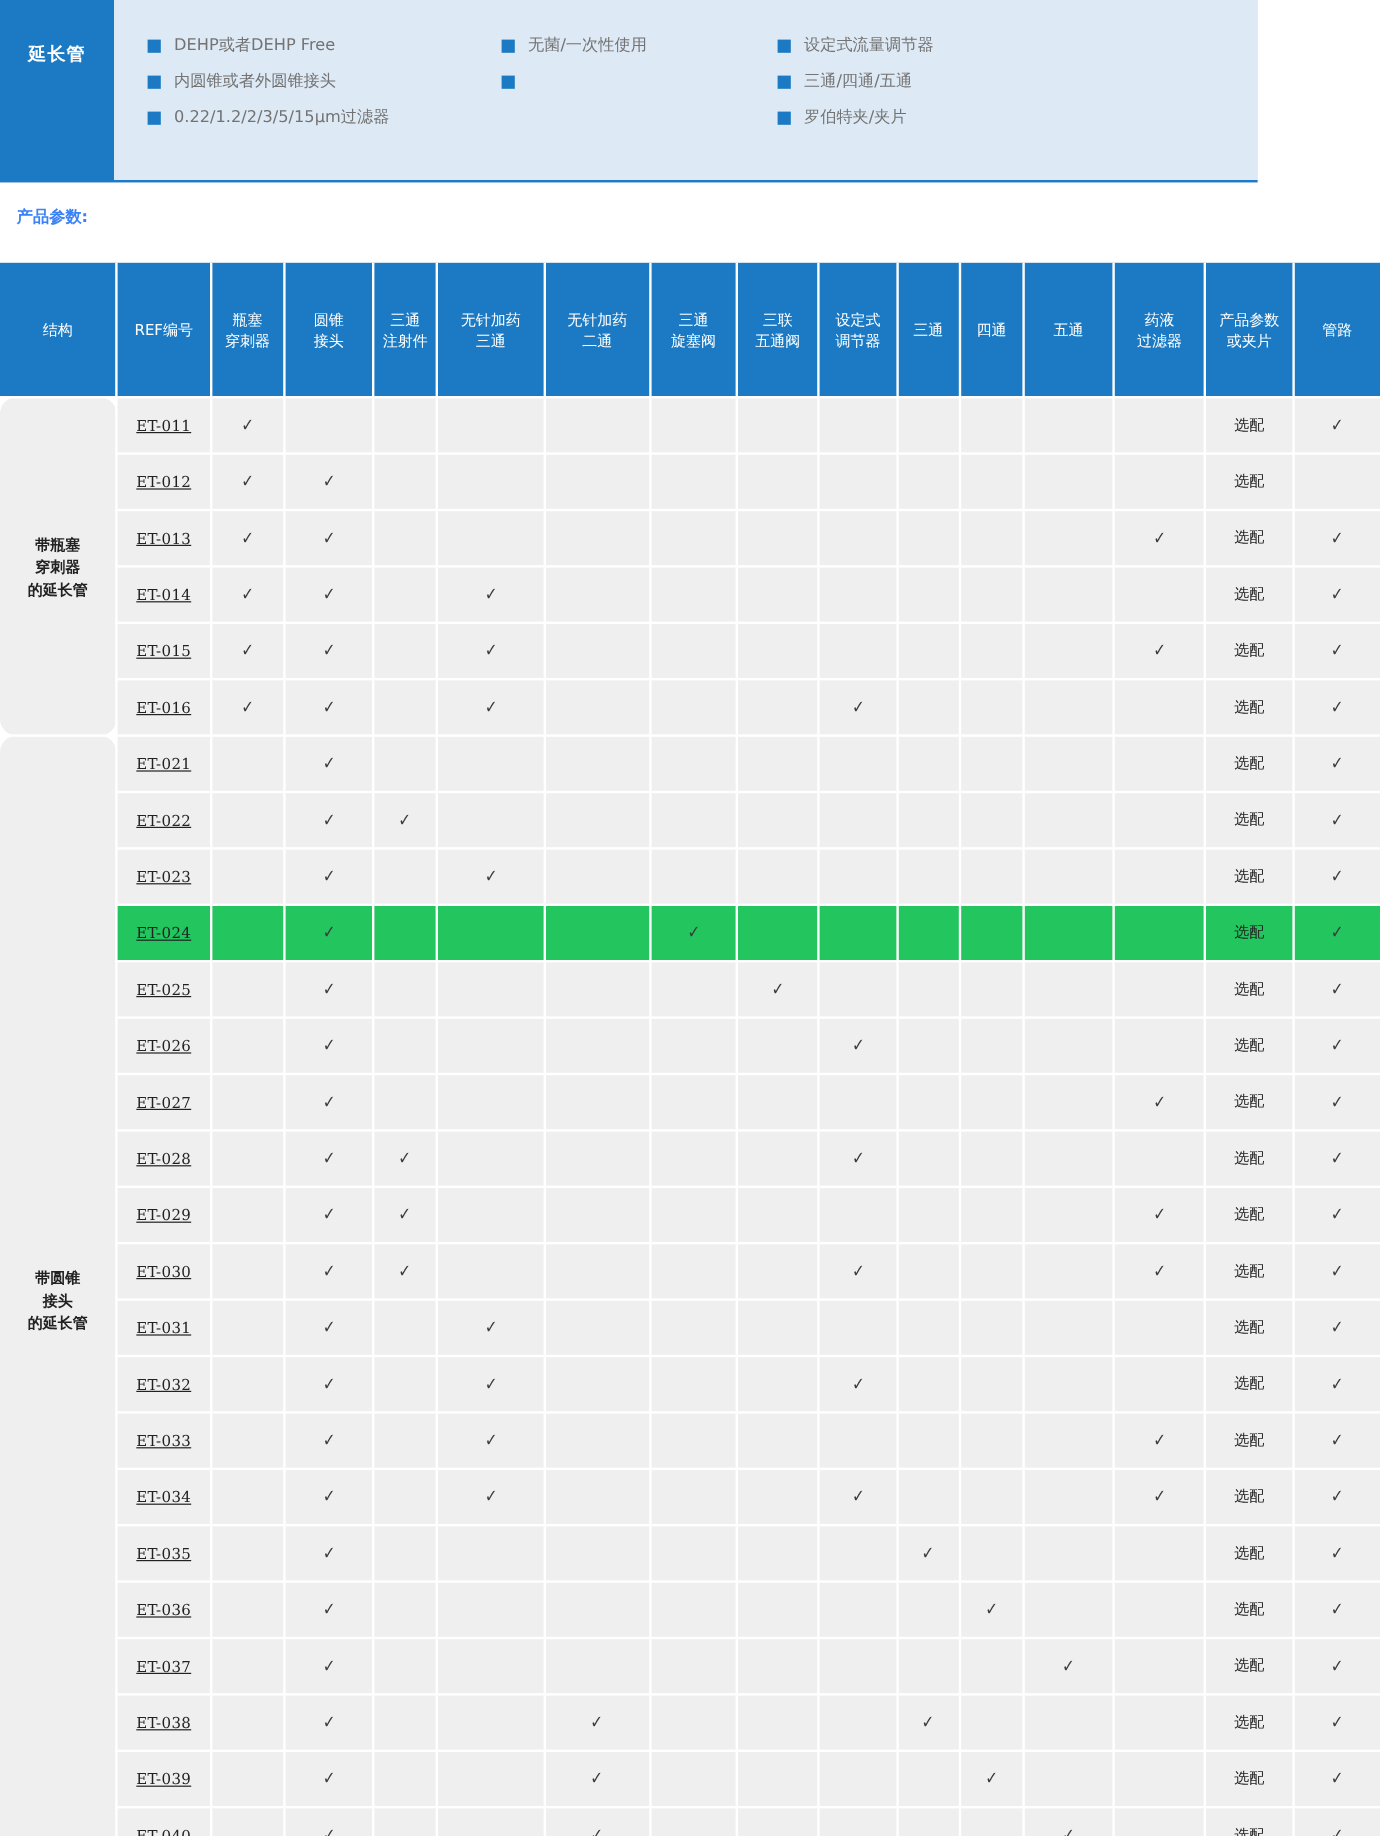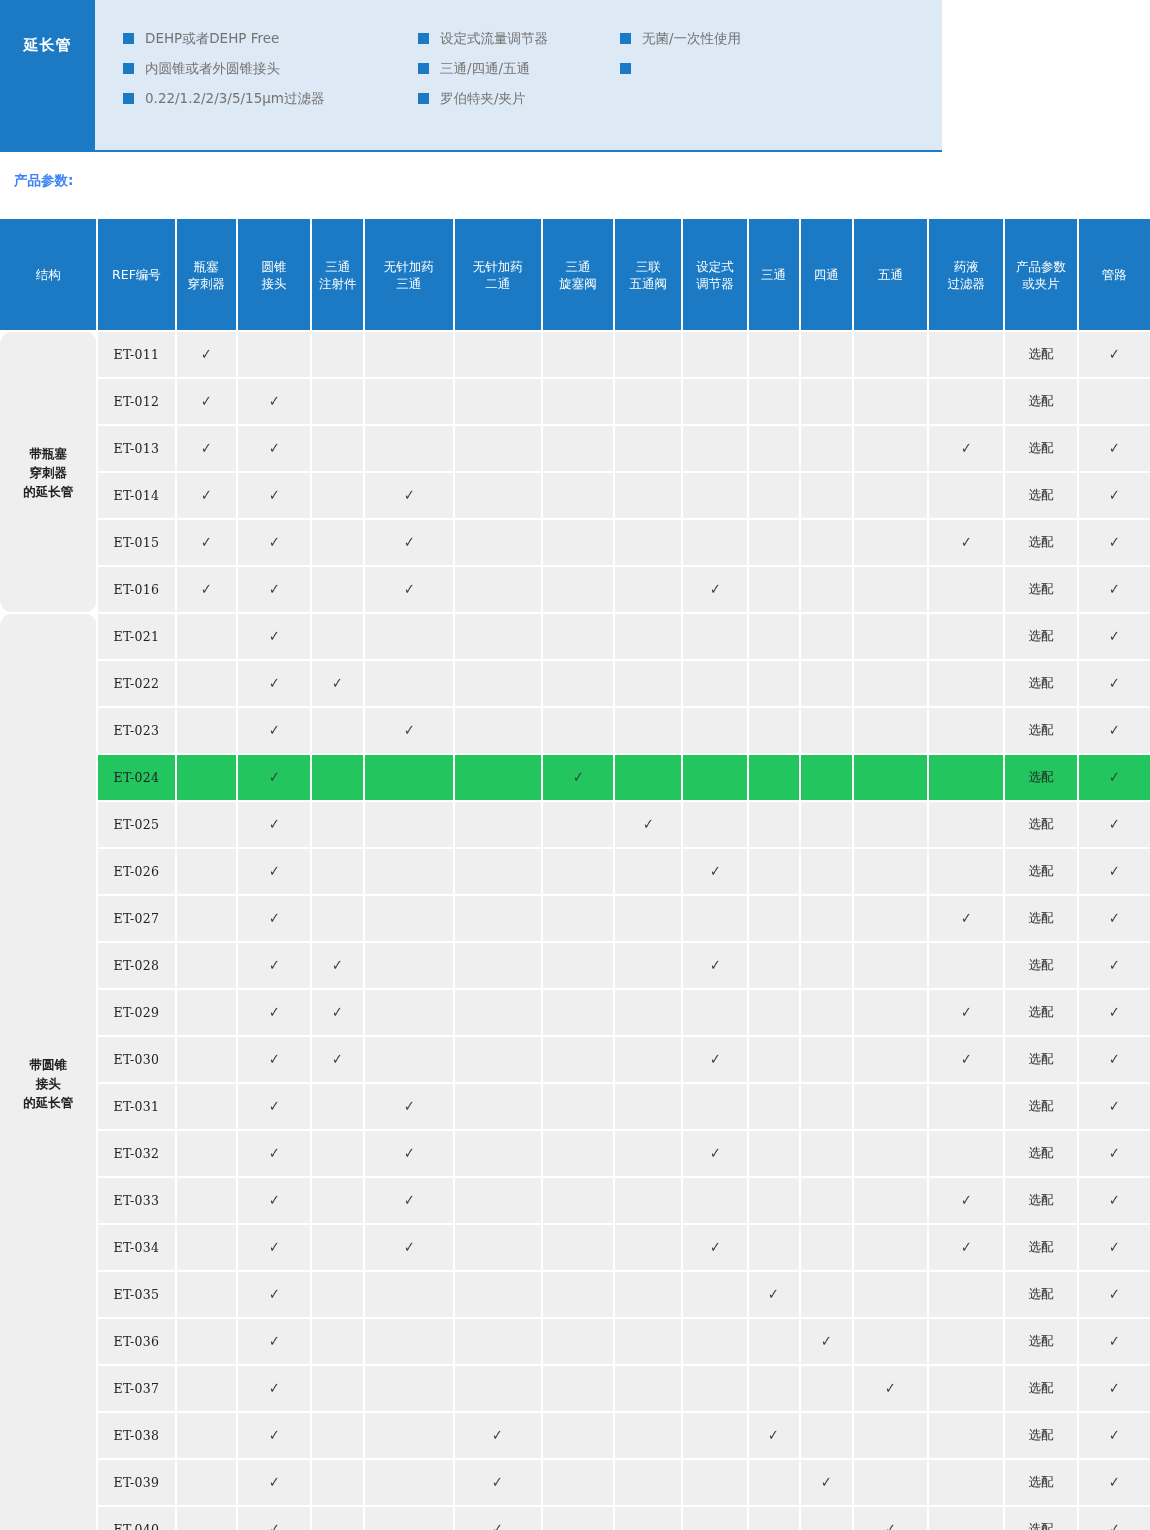--- a/index.html
+++ b/index.html
@@ -11,21 +11,21 @@
   .page {
     width: 1150px;
     min-height: 1530px;
     position: relative;
     background: #ffffff;
   }
 
   
   .banner {
     display: flex;
-    width: 942px;
+    width: 1048px;
     height: 152px;
     border-bottom: 2px solid #1d7ac4;
     background: #dde9f4;
   }
   .banner-title {
     width: 95px;
     flex: 0 0 95px;
     background: #1b7ac3;
     color: #ffffff;
     font-size: 15px;
@@ -118,20 +118,21 @@
     line-height: 19px;
     color: #111111;
     vertical-align: middle;
     border-radius: 14px;
   }
   td.ref {
     font-family: "DejaVu Serif", "Liberation Serif", serif;
     font-size: 13px;
     letter-spacing: .3px;
     color: #1a1a1a;
+    text-decoration: underline;
   }
   td.opt { font-size: 12.5px; color: #1a1a1a; }
   tr.hl td { background: #22c55e; }
   .ck {
     font-family: "DejaVu Sans", sans-serif;
     font-size: 15px;
     color: #3b3b3b;
     line-height: 1;
     display: inline-block;
     transform: scaleX(.85);
@@ -170,42 +171,42 @@
           </div>
           <div class="feat">
             <span class="sq"></span>
             <span>内圆锥或者外圆锥接头</span>
           </div>
           <div class="feat">
             <span class="sq"></span>
             <span>0.22/1.2/2/3/5/15μm过滤器</span>
           </div>
         </div>
+      <div class="feat-col c4">
+          <div class="feat">
+            <span class="sq"></span>
+            <span>无菌/一次性使用</span>
+          </div>
+          <div class="feat">
+            <span class="sq"></span>
+            <span></span>
+          </div>
+        </div>
       <div class="feat-col c3">
           <div class="feat">
             <span class="sq"></span>
             <span>设定式流量调节器</span>
           </div>
           <div class="feat">
             <span class="sq"></span>
             <span>三通/四通/五通</span>
           </div>
           <div class="feat">
             <span class="sq"></span>
             <span>罗伯特夹/夹片</span>
-          </div>
-        </div>
-      <div class="feat-col c4">
-          <div class="feat">
-            <span class="sq"></span>
-            <span>无菌/一次性使用</span>
-          </div>
-          <div class="feat">
-            <span class="sq"></span>
-            <span></span>
           </div>
         </div>
     </div>
   </div>
 
   <div class="section-caption">产品参数:</div>
 
   <table class="spec">
     <colgroup>
       <col class="c-struct">

